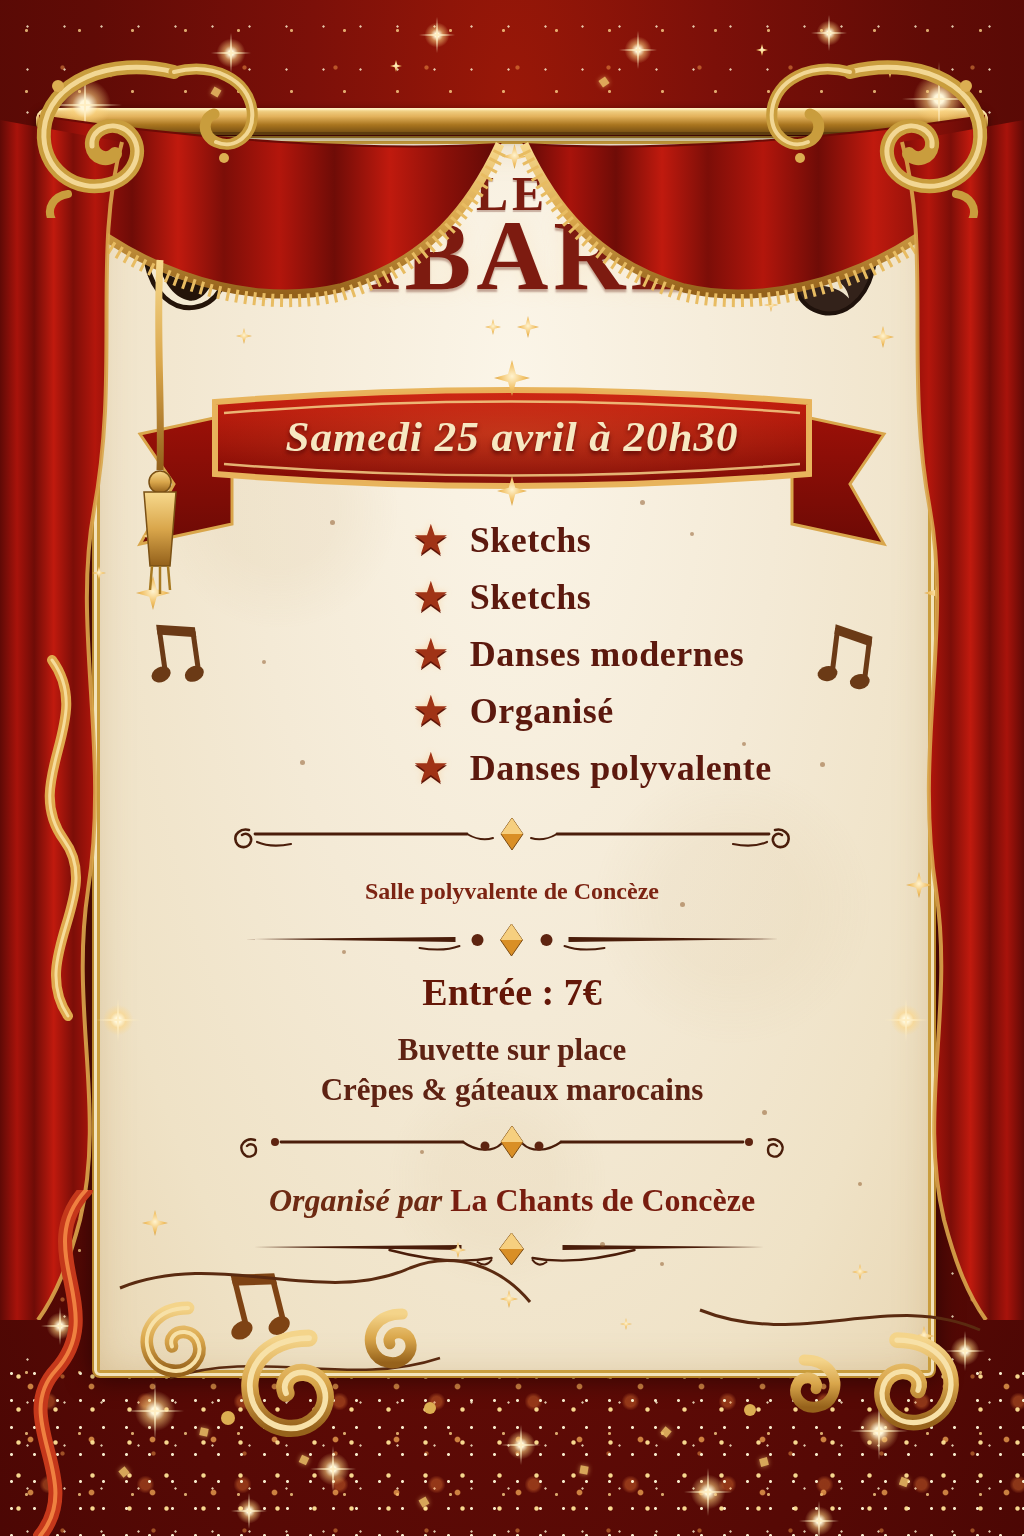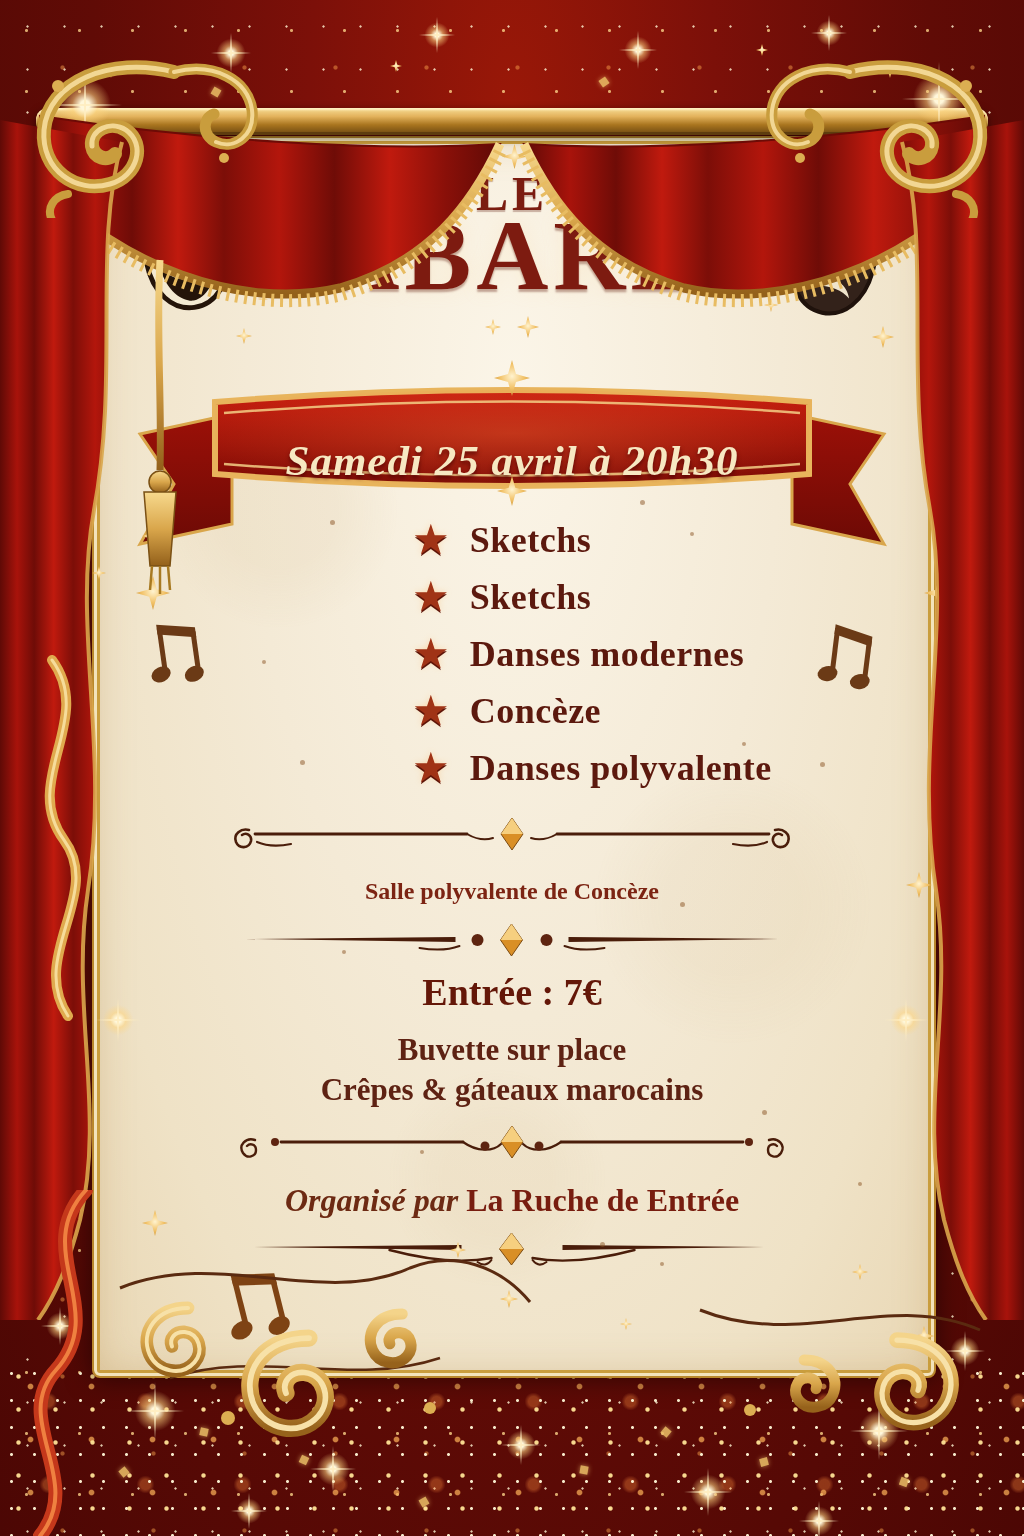--- a/index.html
+++ b/index.html
@@ -44,21 +44,21 @@
   .le-word{font-size:48px;font-weight:bold;color:#7b1c10;letter-spacing:4px;
     text-shadow:0 2px 1px rgba(90,20,8,.3);}
   .fl-line{width:148px;height:3px;background:linear-gradient(90deg,transparent,#6b1a0e);border-radius:2px;}
   .fl-line.r{background:linear-gradient(270deg,transparent,#6b1a0e);}
   .fl-ring{width:9px;height:9px;border:3px solid #6b1a0e;border-radius:50%;}
   .title-main{top:206px;font-size:100px;font-weight:bold;color:#7d1b10;letter-spacing:5px;line-height:1;
     text-shadow:0 3px 2px rgba(92,24,10,.35), 0 0 18px rgba(255,220,160,.25);}
   .title-sub{top:316px;font-size:52px;font-weight:bold;color:#7d1b10;letter-spacing:5px;line-height:1;
     text-shadow:0 2px 1px rgba(92,24,10,.3);display:flex;align-items:center;justify-content:center;gap:16px;left:0;right:0;}
 
-  .banner-text{top:436px;font-size:43px;font-weight:bold;font-style:italic;color:#f7e8c2;letter-spacing:1px;
+  .banner-text{top:412px;font-size:43px;font-weight:bold;font-style:italic;color:#f7e8c2;letter-spacing:1px;
     text-shadow:0 3px 4px rgba(70,0,0,.7);z-index:6;}
 
   .program{top:518px;left:412px;display:flex;flex-direction:column;gap:13px;z-index:5;}
   .program-item{display:flex;align-items:center;gap:20px;height:44px;}
   .star-bullet{font-size:42px;line-height:1;color:#a03316;
     text-shadow:0 2px 0 #5e1408, 0 0 6px rgba(255,180,90,.4);}
   .program-label{font-size:36px;font-weight:600;color:#5c190e;letter-spacing:.5px;}
 
   .venue{top:878px;font-size:24px;font-weight:600;color:#7c2413;z-index:5;}
   .price{top:970px;font-size:38px;font-weight:bold;color:#641708;z-index:5;}
@@ -147,21 +147,21 @@
     <div class="program-item">
       <span class="star-bullet">★</span>
       <span class="program-label">Sketchs</span>
     </div>
     <div class="program-item">
       <span class="star-bullet">★</span>
       <span class="program-label">Danses modernes</span>
     </div>
     <div class="program-item">
       <span class="star-bullet">★</span>
-      <span class="program-label">Concèze</span>
+      <span class="program-label">Organisé</span>
     </div>
     <div class="program-item">
       <span class="star-bullet">★</span>
       <span class="program-label">Danses polyvalente</span>
     </div>
   </div>
 
   <svg class="abs divider" style="top:816px;" width="570" height="40" viewBox="0 0 570 40">
     <g stroke="#4a1d0a" fill="none" stroke-linecap="round">
       <path d="M22,14 c-8,-2 -16,4 -13,12 c3,7 13,7 15,-1 c1,-6 -5,-9 -9,-6" stroke-width="2.6"></path>
@@ -209,21 +209,21 @@
     </g>
     <circle cx="258" cy="22" r="4.5" fill="#5e2410"></circle>
     <circle cx="312" cy="22" r="4.5" fill="#5e2410"></circle>
     <polygon points="285,2 296,18 285,34 274,18" fill="#d98f26" stroke="#7a4a12" stroke-width="1"></polygon>
     <polygon points="285,2 296,18 274,18" fill="#f6cf7f"></polygon>
   </svg>
 
   <div class="abs center-text organizer">
     <span class="pfx">Organisé par</span>
     <span> </span>
-    <span class="org">La Ruche de Entrée</span>
+    <span class="org">La Chants de Concèze</span>
   </div>
 
   <svg class="abs divider" style="top:1232px;" width="525" height="40" viewBox="0 0 525 40">
     <g stroke="#4a1d0a" fill="none" stroke-linecap="round">
       <polygon points="4,15 212,13 212,18" fill="#4a1d0a" stroke="none"></polygon>
       <polygon points="521,15 313,13 313,18" fill="#4a1d0a" stroke="none"></polygon>
       <path d="M140,18 q60,16 102,8" stroke-width="2.4"></path>
       <path d="M385,18 q-60,16 -102,8" stroke-width="2.4"></path>
       <path d="M228,30 q8,6 14,-2" stroke-width="2"></path>
       <path d="M297,30 q-8,6 -14,-2" stroke-width="2"></path>

